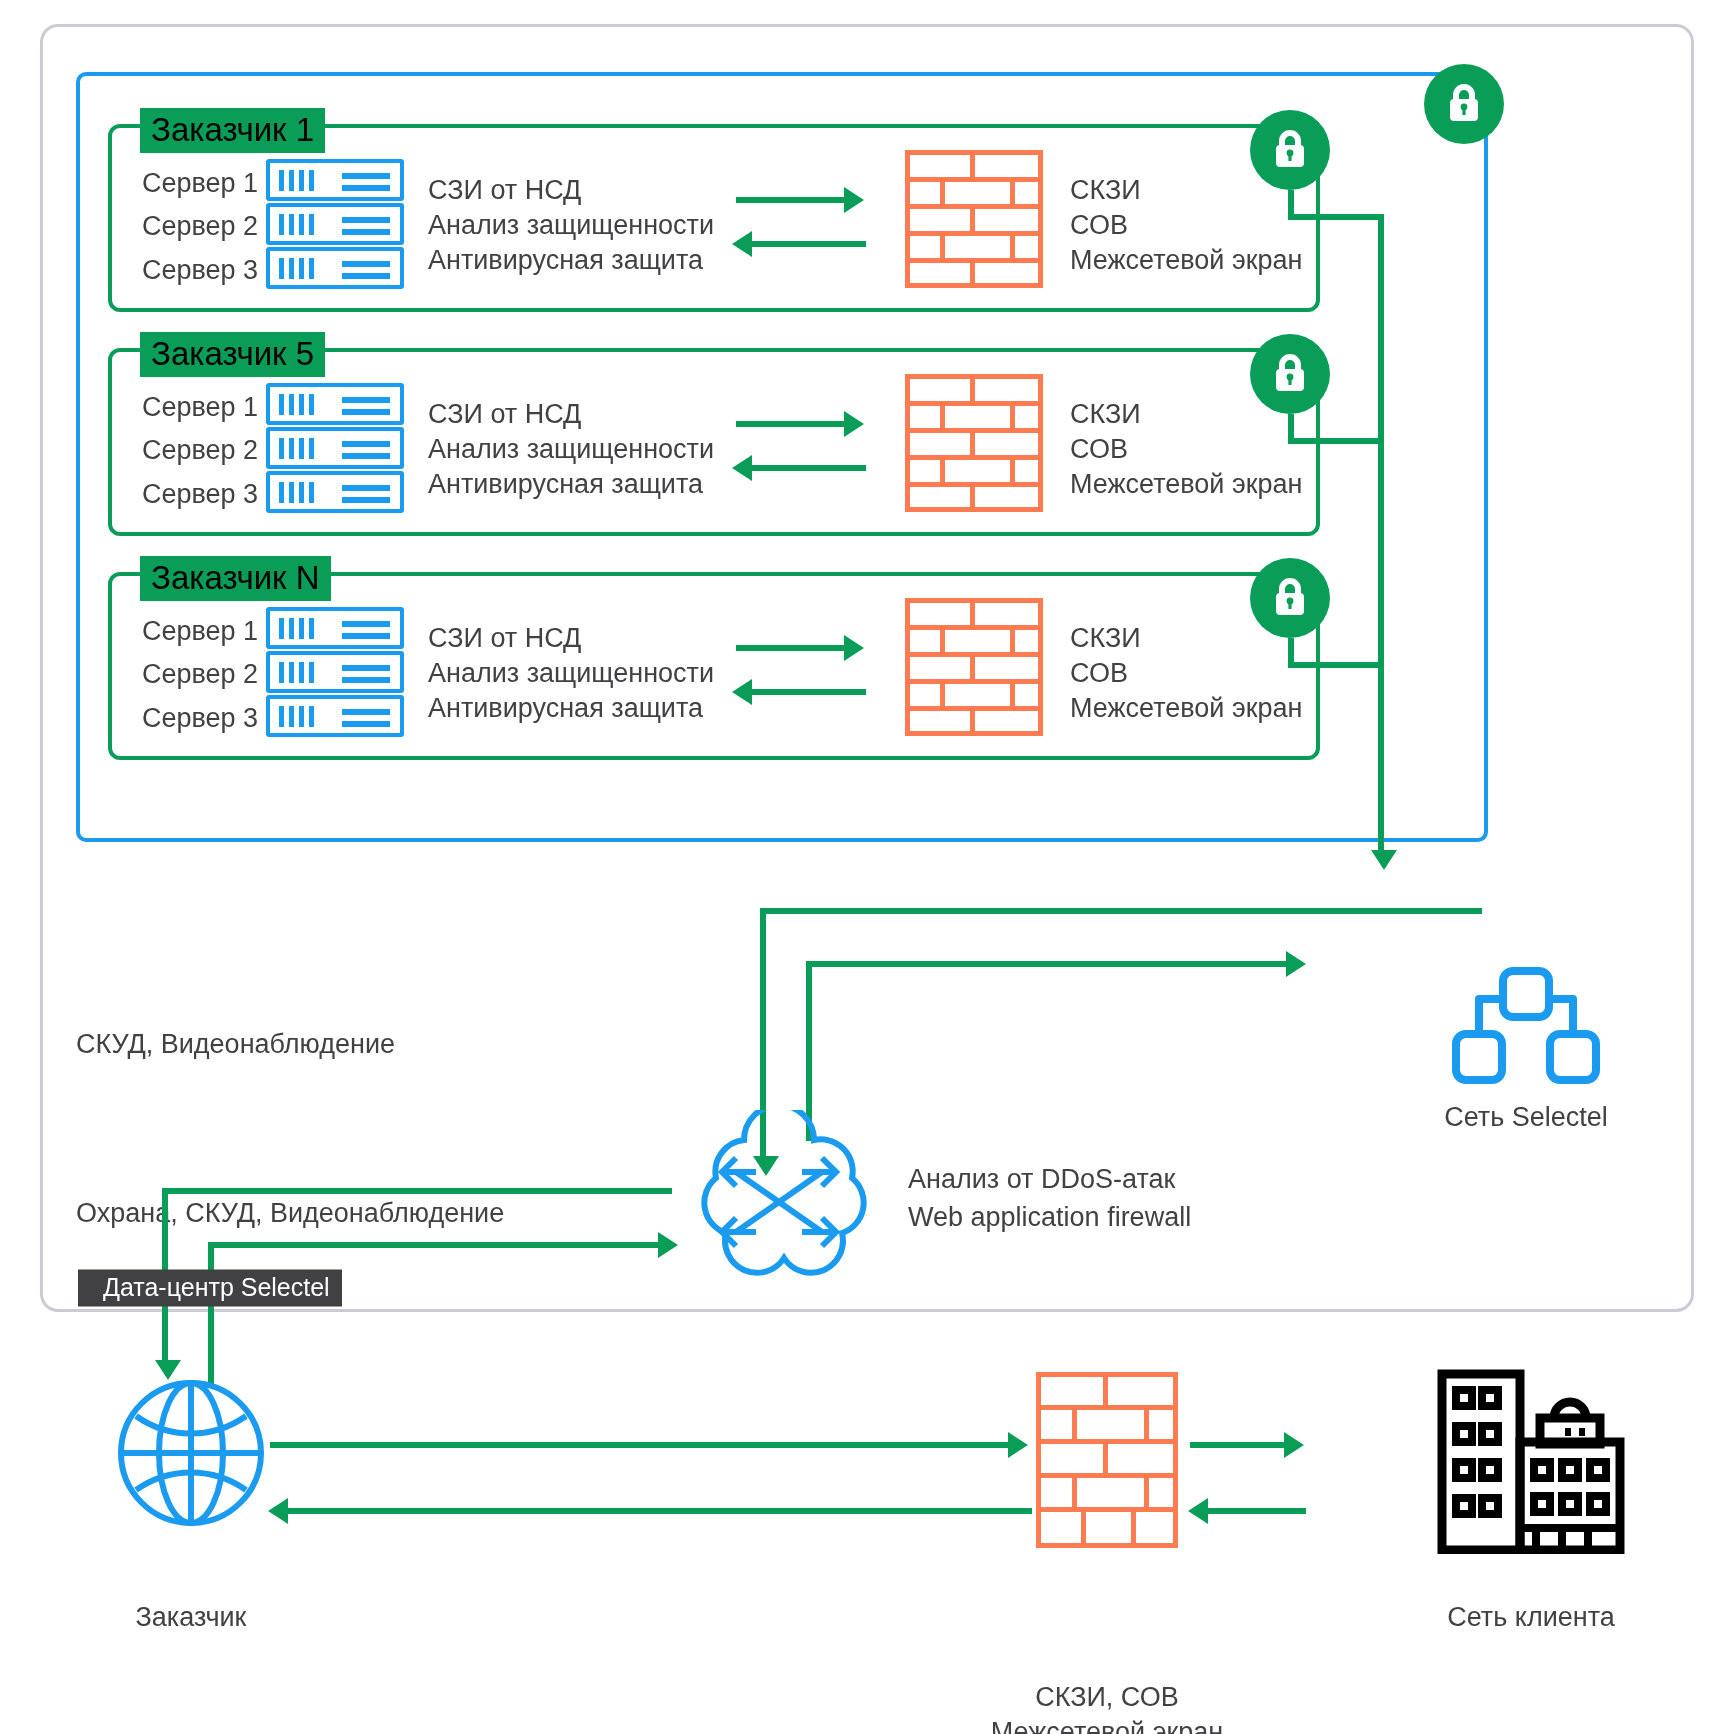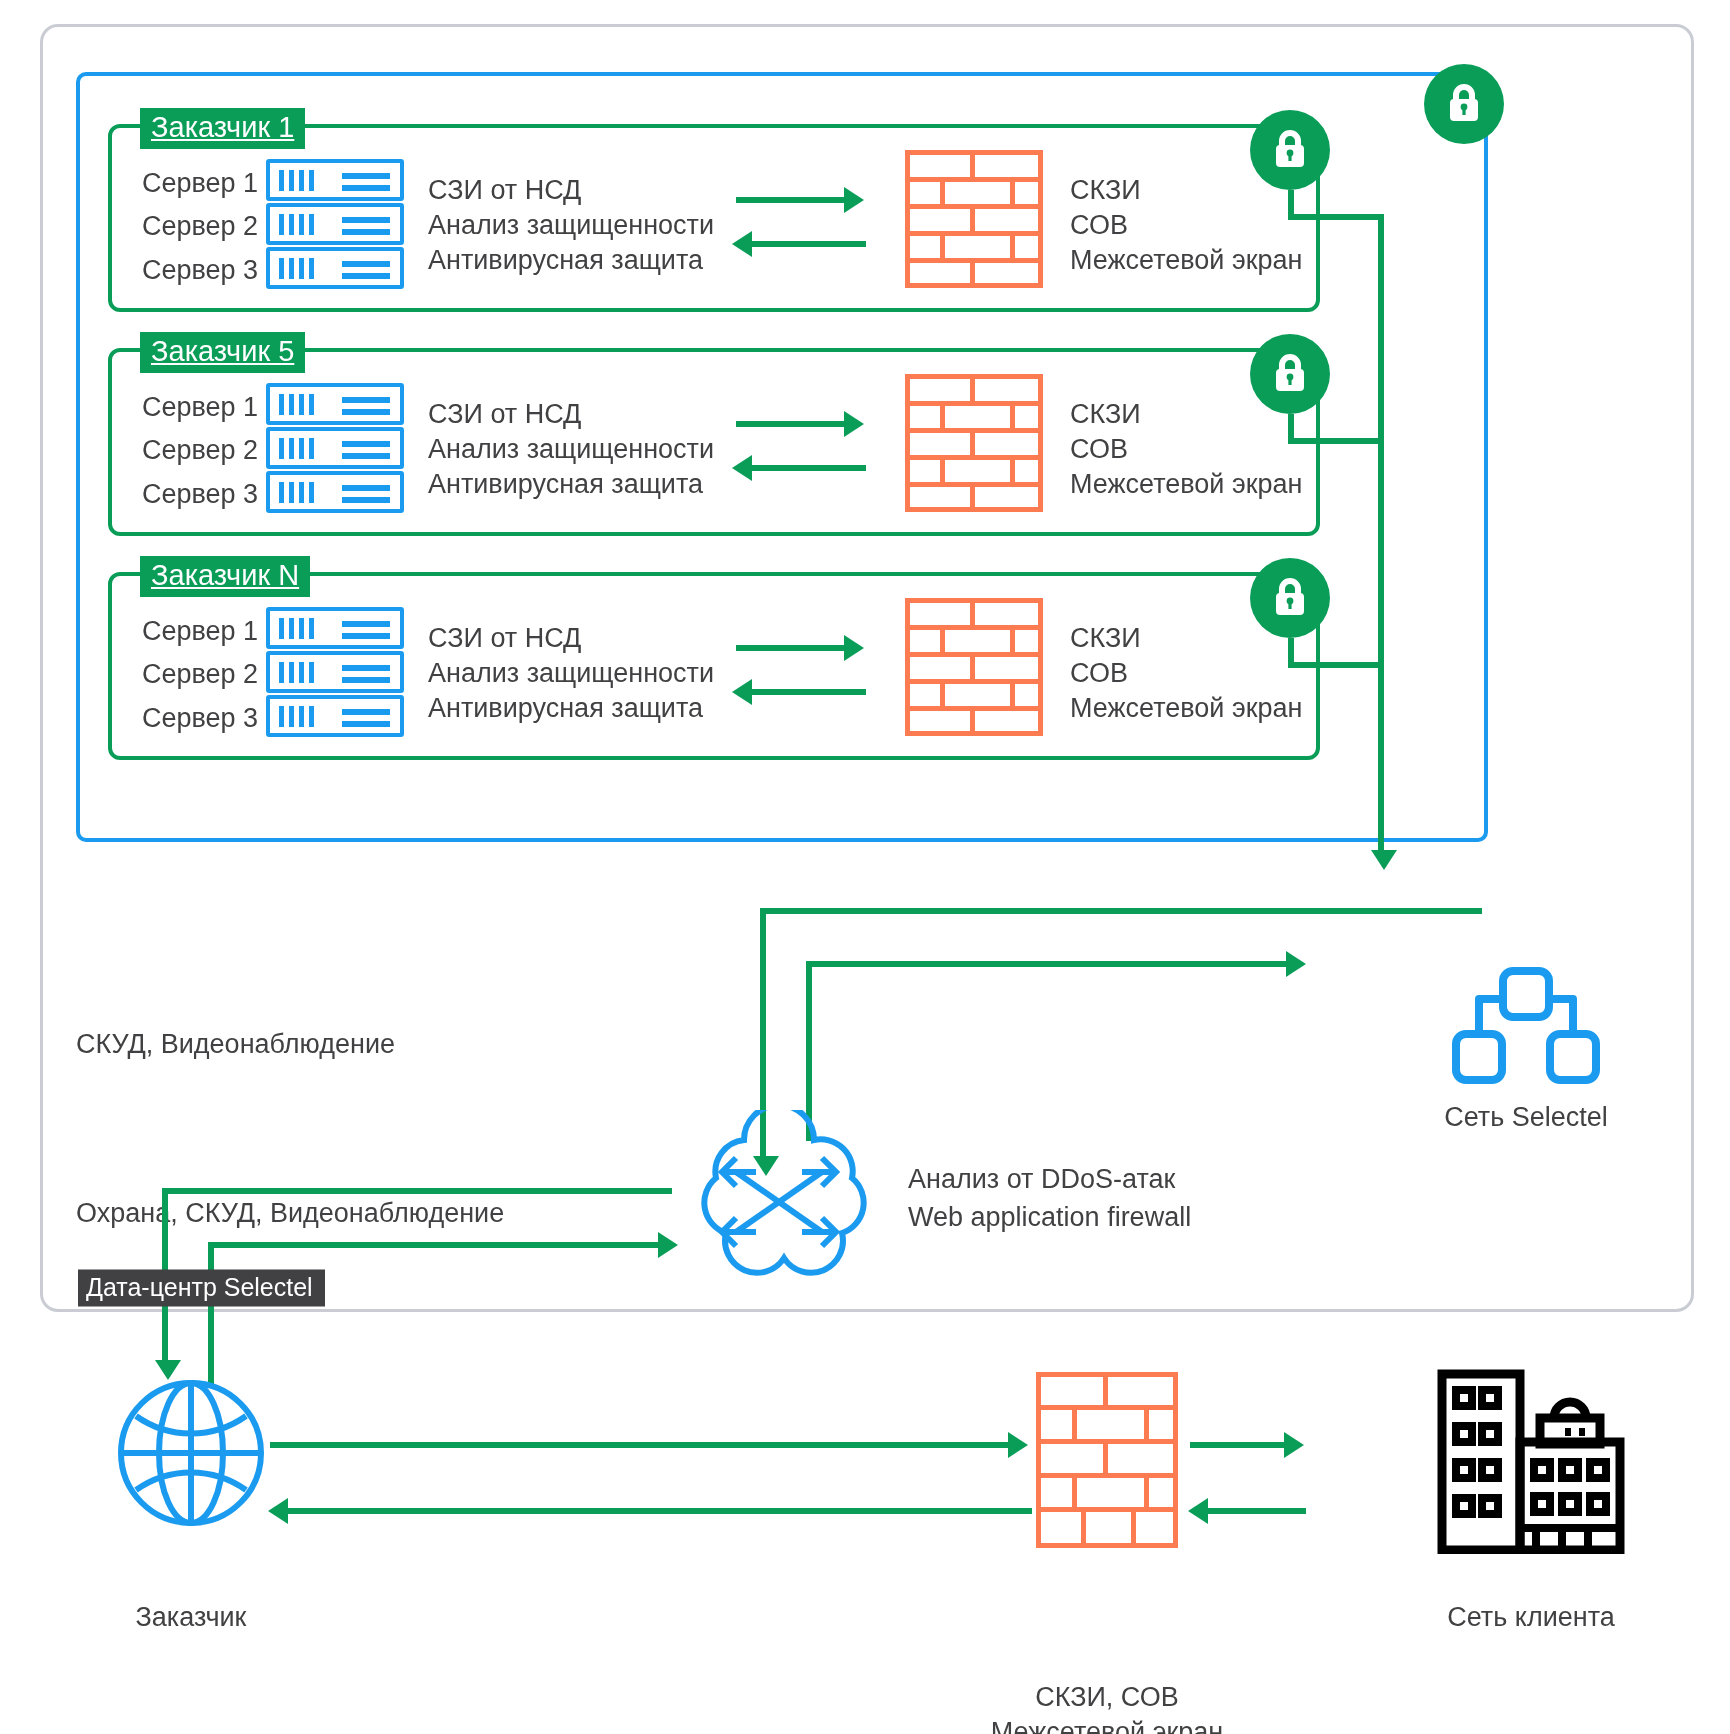--- a/index.html
+++ b/index.html
@@ -28,21 +28,21 @@
     background: #ffffff;
   }
   .dc-label {
     position: absolute;
     left: 78px;
     top: 1288px;
     transform: translateY(-50%);
     background: #414042;
     color: #ffffff;
     font-size: 25px;
-    padding: 5px 12px 7px 8px;
+    padding: 5px 12px 7px 25px;
     line-height: 1;
     white-space: nowrap;
     z-index: 7;
   }
 
   
   .seg-frame {
     position: absolute;
     left: 76px;
     top: 72px;
@@ -72,28 +72,27 @@
     left: 108px;
     width: 1212px;
     height: 188px;
     border: 4px solid #0a9d58;
     border-radius: 12px;
     box-sizing: border-box;
   }
   .cust-label {
     position: absolute;
     background: #0a9d58;
-    color: #ffffff;
-    font-size: 29px;
+    color: #000000;
+    font-size: 33px;
     padding: 5px 11px 7px 11px;
     line-height: 1;
     white-space: nowrap;
     z-index: 6;
     left: 140px;
-    text-decoration: underline;
   }
 
   .row-text {
     position: absolute;
     color: #414042;
     font-size: 27px;
     line-height: 1;
     white-space: nowrap;
   }
   .srv-label { font-size: 27px; color: #414042; }

